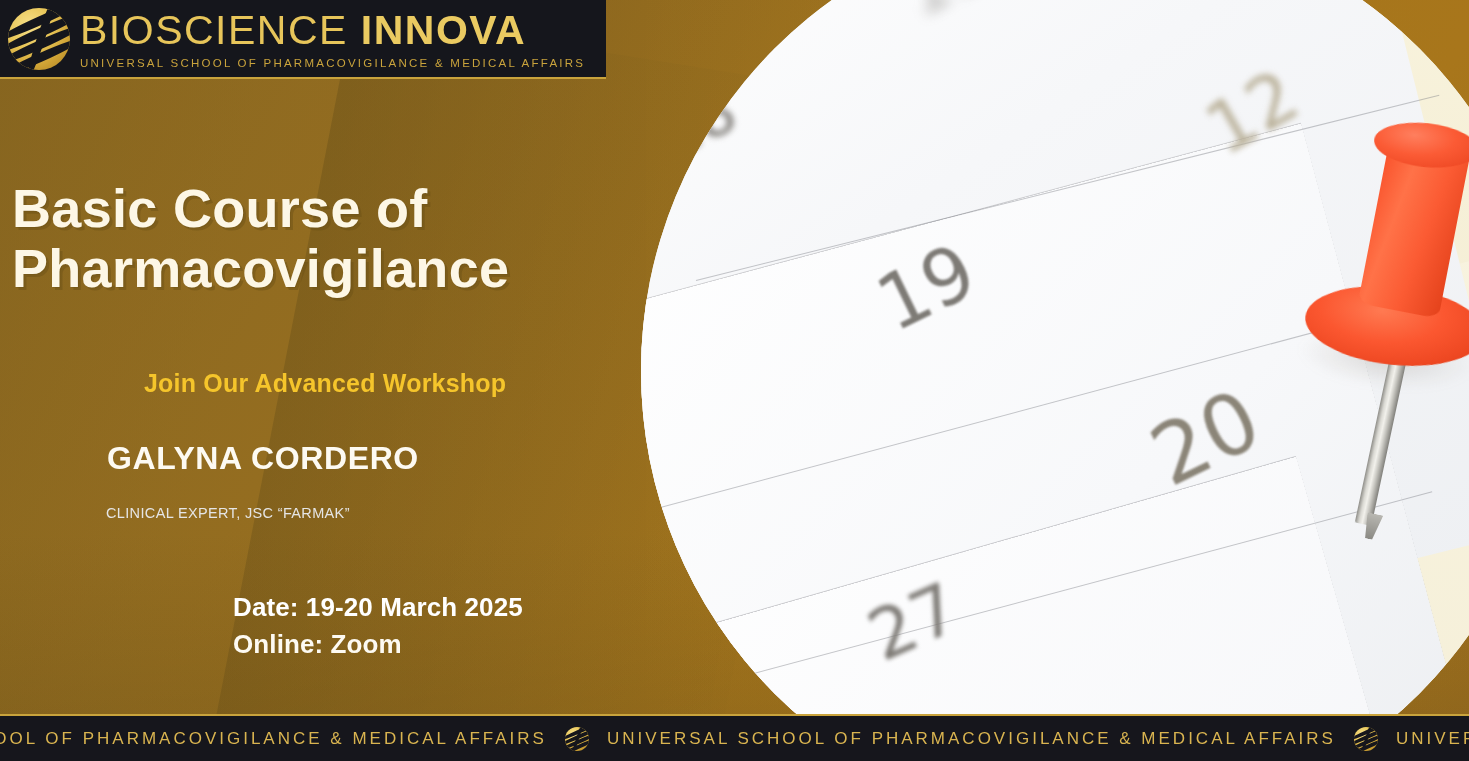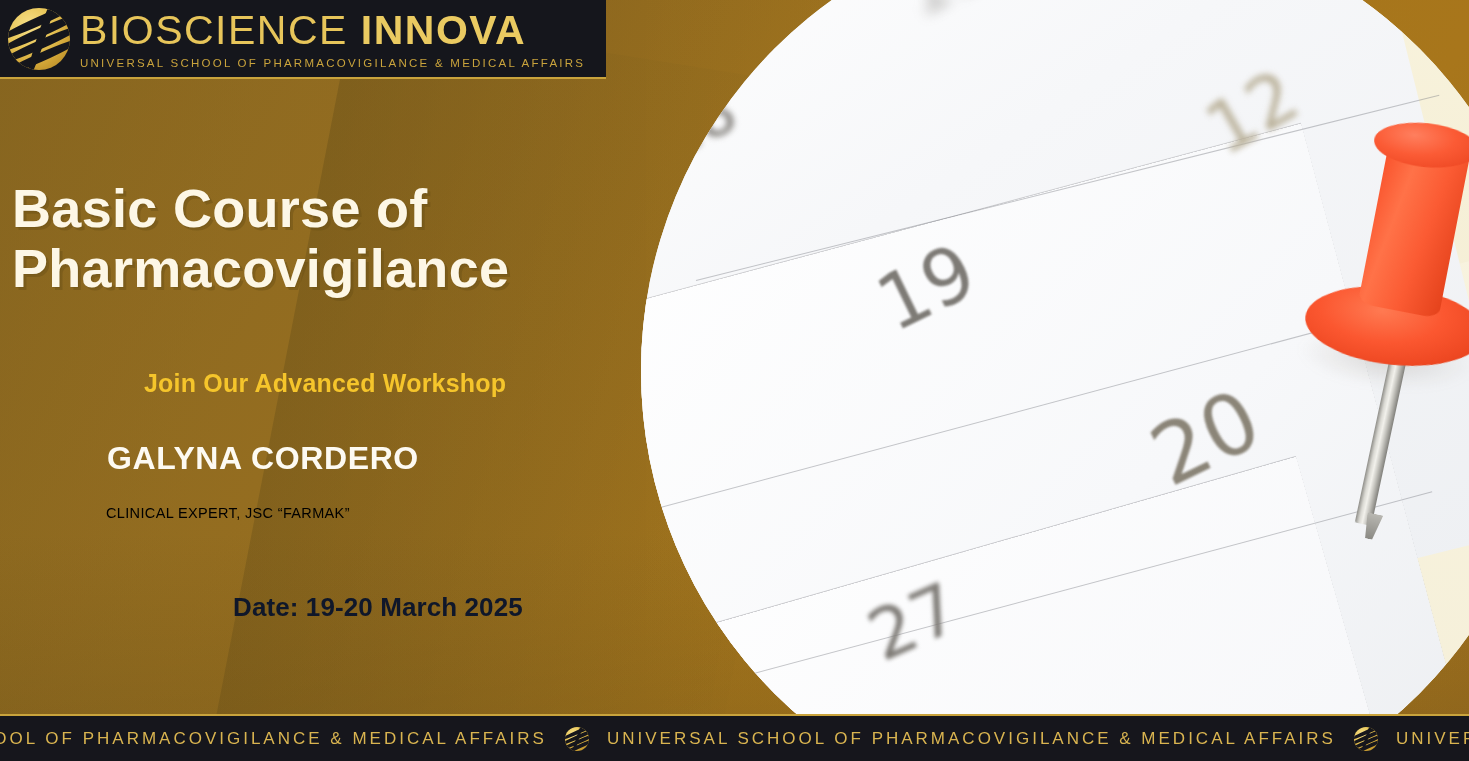--- a/index.html
+++ b/index.html
@@ -166,25 +166,25 @@
   .speaker-name{
     position:absolute;left:107px;top:440px;
     font-size:32px;font-weight:700;color:#fdfaf2;letter-spacing:.6px;
   }
   .speaker-role1{
     position:absolute;left:106px;top:481px;
     font-size:14.5px;font-weight:400;color:#fbf7ef;letter-spacing:.35px;
   }
   .speaker-role2{
     position:absolute;left:106px;top:505px;
-    font-size:14.5px;font-weight:400;color:#000000;letter-spacing:.35px;text-align:right;
+    font-size:14.5px;font-weight:400;color:#e5e5e5;letter-spacing:.35px;text-align:right;
   }
   .date-line{
     position:absolute;left:233px;top:592px;
-    font-size:26px;font-weight:700;color:#0f172a;letter-spacing:.1px;
+    font-size:26px;font-weight:700;color:#ffffff;letter-spacing:.1px;
   }
   .online-line{
     position:absolute;left:233px;top:629px;
     font-size:26px;font-weight:700;color:#fdfaf2;letter-spacing:.1px;
   }
 
   
   .marquee{
     position:absolute;left:0;bottom:0;width:100%;height:47px;
     background:#16161c;border-top:2px solid #c9a33c;
@@ -269,20 +269,21 @@
     <span>Basic Course of</span>
     <span class="l2">Pharmacovigilance</span>
   </div>
 
   <div class="subtitle">Join Our Advanced Workshop</div>
 
   <div class="speaker-name">GALYNA CORDERO</div>
   <div class="speaker-role2">CLINICAL EXPERT, JSC “FARMAK”</div>
 
   <div class="date-line">Date: 19-20 March 2025</div>
+  <div class="online-line">Online: Zoom</div>
 
   <div class="marquee">
     <div class="marquee-track">
       <span class="mq-text">UNIVERSAL SCHOOL OF PHARMACOVIGILANCE &amp; MEDICAL AFFAIRS</span>
       <span class="mq-globe">
         <span class="stripe s1"></span>
           <span class="stripe s2"></span>
         <span class="stripe s3"></span>
           <span class="stripe s4"></span>
         <span class="sv"></span>

